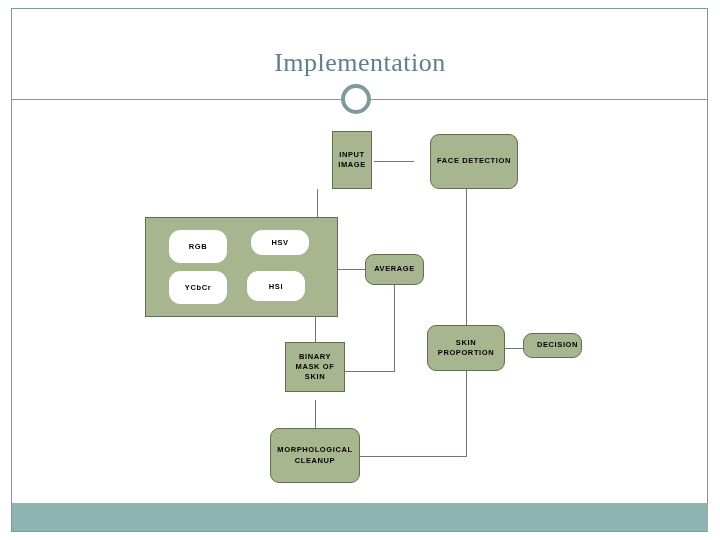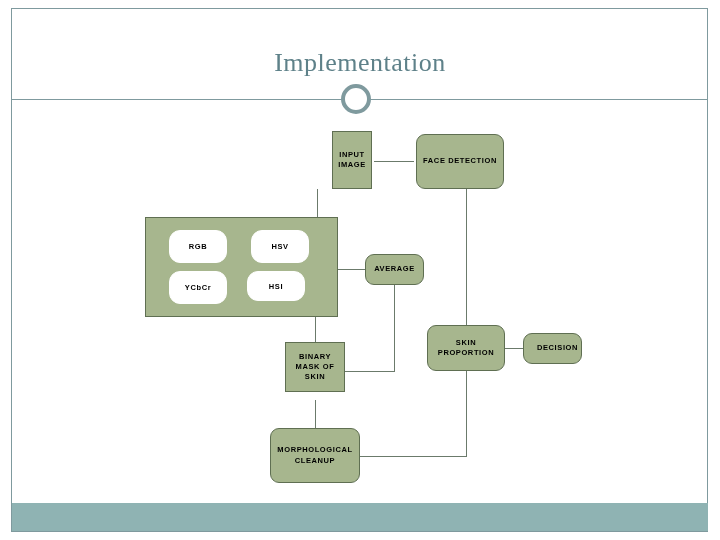--- a/index.html
+++ b/index.html
@@ -168,40 +168,40 @@
     <div class="conn h" style="left:360px; top:456px; width:106px;"></div>
     <div class="conn v" style="left:466px; top:371px; height:86px;"></div>
 
     <div class="conn h" style="left:505px; top:348px; width:18px;"></div>
 
     <div class="group-box" style="left:145px; top:217px; width:193px; height:100px;"></div>
 
     <div class="node" style="left:332px; top:131px; width:40px; height:58px;">INPUT
 IMAGE</div>
 
-    <div class="node rounded" style="left:416px; top:134px; width:88px; height:55px;">FACE DETECTION</div>
+    <div class="node rounded" style="left:430px; top:134px; width:88px; height:55px;">FACE DETECTION</div>
 
     <div class="chip" style="left:169px; top:230px; width:58px; height:33px;">RGB</div>
 
-    <div class="chip" style="left:251px; top:230px; width:58px; height:33px;">HSV</div>
+    <div class="chip" style="left:251px; top:230px; width:58px; height:25px;">HSV</div>
 
     <div class="chip" style="left:169px; top:271px; width:58px; height:33px;">YCbCr</div>
 
     <div class="chip" style="left:247px; top:271px; width:58px; height:30px;">HSI</div>
 
     <div class="node rounded" style="left:365px; top:254px; width:59px; height:31px;">AVERAGE</div>
 
     <div class="node" style="left:285px; top:342px; width:60px; height:50px;">BINARY
 MASK OF
 SKIN</div>
 
     <div class="node rounded" style="left:427px; top:325px; width:78px; height:46px;">SKIN
 PROPORTION</div>
 
-    <div class="node rounded" style="left:523px; top:333px; width:59px; height:31px;padding-left:10px;">DECISION</div>
+    <div class="node rounded" style="left:523px; top:333px; width:59px; height:25px;padding-left:10px;">DECISION</div>
 
     <div class="node rounded" style="left:270px; top:428px; width:90px; height:55px;">MORPHOLOGICAL
 CLEANUP</div>
 
   </div>
 
   <div class="footer-bar"></div>
 
 </div>
 

